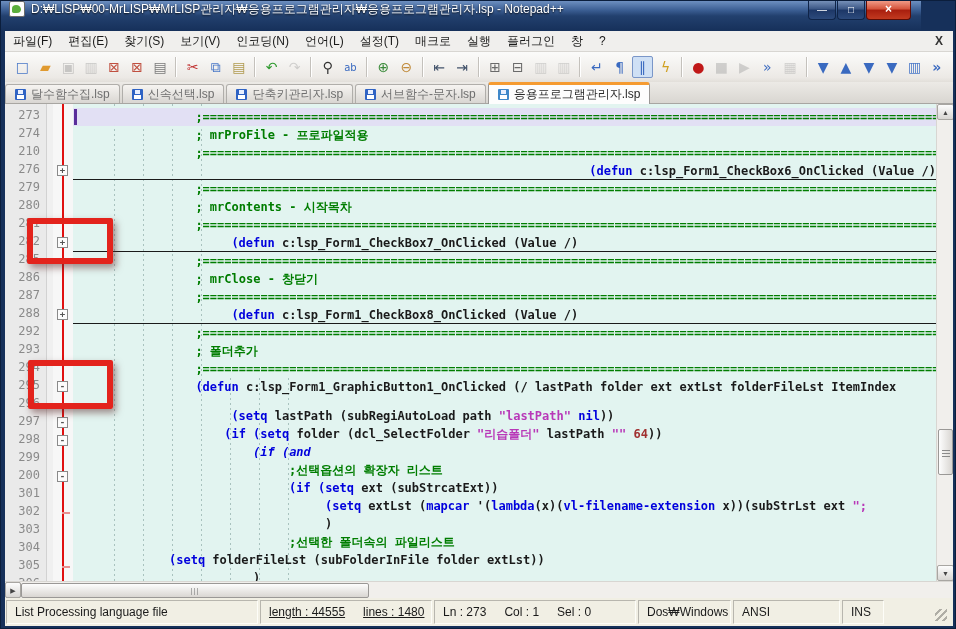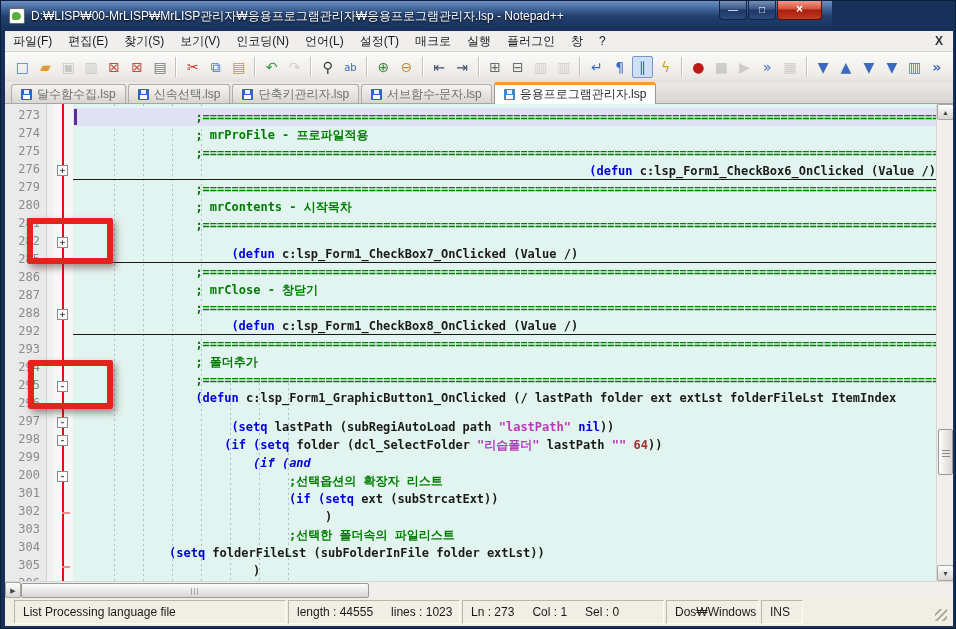--- a/index.html
+++ b/index.html
@@ -4,23 +4,23 @@
 <style>
   :root{
     --fold-line:#e01010; --caret:#5a2d9a; --editor-bg:#e2f4f0; --curline:#e2e0f4;
     --c-comment:#007d00; --c-keyword:#0000dd; --c-string:#b838b8; --c-number:#a03030;
     --c-plain:#1a1a1a; --c-num:#8a8a8a; --accent:#f59b31; --anno:#e3231c;
   }
   *{margin:0;padding:0;box-sizing:border-box}
   html,body{background:#888;font-family:"Liberation Sans","DejaVu Sans",sans-serif}
   #win{position:relative;width:956px;height:629px;background:#16305a;border:1px solid #0b1e3c;overflow:hidden}
   
-  #titlebar{position:absolute;left:0;top:0;width:831px;height:30px;
+  #titlebar{position:absolute;left:0;top:0;width:920px;height:30px;
     background:linear-gradient(180deg,#6d8fc0 0,#3c5f94 30%,#22406e 50%,#16305a 100%);
-    display:flex;align-items:center;color:#fff}
+    display:flex;color:#fff}
   #app-icon{width:16px;height:16px;margin:0 6px 0 8px;background:#fdfdfd;border:1px solid #6a6a6a;border-radius:2px;position:relative}
   #app-icon::after{content:"";position:absolute;left:2px;top:3px;width:9px;height:8px;border-radius:50% 60% 50% 20%;background:#5aae3c}
   #title-text{font-size:12px;text-shadow:0 1px 2px #000;white-space:nowrap;overflow:hidden}
   #win-controls{position:absolute;right:10px;top:0;display:flex}
   .wbtn{height:19px;border:1px solid #0f2448;border-top:none;color:#fff;font-size:10px;line-height:17px;text-align:center;
     background:linear-gradient(180deg,#7690b8 0,#3a5584 45%,#1d3766 50%,#2c4a7c 100%);border-radius:0 0 4px 4px;margin-left:1px}
   .wbtn.min,.wbtn.max{width:28px}
   .wbtn.close{width:45px;background:linear-gradient(180deg,#f09a86 0,#d3523a 45%,#a81e0e 50%,#c23a20 100%);border-color:#5e0c04;font-size:12px;font-weight:bold}
   
   #menubar{position:absolute;left:4px;top:30px;width:948px;height:21px;background:#f0efed;border-bottom:1px solid #d8d6d2;
@@ -34,21 +34,21 @@
   .tbtn{width:22px;height:22px;margin:0 1px;display:flex;align-items:center;justify-content:center;
     font-size:14px;border:1px solid transparent;border-radius:2px;font-family:"DejaVu Sans",sans-serif}
   .tbtn.small{font-size:10px;font-weight:normal}
   .tbtn.disabled{opacity:.4;filter:grayscale(.8)}
   .tbtn.selected{border:1px solid #7a96c8;background:#cfe0f5}
   .tb-sep{width:2px;height:20px;margin:0 4px;border-left:1px solid #c4c1bc;border-right:1px solid #fff}
   #toolbar .overflow{margin-left:auto;margin-right:6px;color:#3a6ac0;font-weight:bold}
   
   #tabbar{position:absolute;left:4px;top:81px;width:948px;height:22px;
     background:linear-gradient(180deg,#eceae6 0,#d9d6d1 100%);border-bottom:1px solid #a8a6a2;
-    display:flex;align-items:flex-end;padding-left:6px}
+    display:flex;align-items:flex-end;}
   .tab{display:flex;align-items:center;gap:5px;padding:0 9px;font-size:12px;color:#6e6e6e;white-space:nowrap;
     height:19px;border:1px solid #b0aeaa;border-bottom:none;border-radius:3px 3px 0 0;margin-right:2px;
     background:linear-gradient(180deg,#f6f4f1 0,#d9d6d2 100%)}
   .tab.active{height:22px;background:#fdfdfd;color:#2a2a2a;border-color:#9a9896;border-top:3px solid var(--accent);z-index:2;margin-bottom:-1px}
   .floppy{width:11px;height:11px;background:#2f63c4;border-radius:1px;position:relative;flex:0 0 auto}
   .floppy::before{content:"";position:absolute;left:3px;top:1px;width:5px;height:4px;background:#e8f0ff}
   .floppy::after{content:"";position:absolute;left:2px;bottom:1px;width:7px;height:4px;background:#fff}
   .tab.active .floppy{background:#3f87c9}
   
   #editor{position:absolute;left:4px;top:103px;width:948px;height:477px;background:var(--editor-bg);display:flex;overflow:hidden}
@@ -197,21 +197,21 @@
       <div class="tab active">
         <span class="floppy"></span>
         <span>응용프로그램관리자.lsp</span>
       </div>
     </div>
 
   <div id="editor">
     <div id="nums">
         <div class="num">273</div>
         <div class="num">274</div>
-        <div class="num">275</div>
+        <div class="num">210</div>
         <div class="num">276</div>
         <div class="num">279</div>
         <div class="num">280</div>
         <div class="num">281</div>
         <div class="num">282</div>
         <div class="num">285</div>
         <div class="num">286</div>
         <div class="num">287</div>
         <div class="num">288</div>
         <div class="num">292</div>
@@ -288,34 +288,35 @@
       <div class="iguide deep" style="left:186px"></div>
       <div class="iguide deep" style="left:215px"></div>
       <div id="rows">
           <div class="row current" style="padding-left: 122.4px;"><span class="tok-c">;=========================================================================================================================</span><div class="caret"></div></div>
           <div class="row" style="padding-left: 122.4px;"><span class="tok-c">; mrProFile - 프로파일적용</span></div>
           <div class="row" style="padding-left: 122.4px;"><span class="tok-c">;=========================================================================================================================</span></div>
           <div class="row" style="padding-left: 158.4px; text-align: right;"><span class="tok-k">(defun</span><span class="tok-p"> c:lsp_Form1_CheckBox6_OnClicked (Value /)</span><div class="fold-underline"></div></div>
           <div class="row" style="padding-left: 122.4px;"><span class="tok-c">;=========================================================================================================================</span></div>
           <div class="row" style="padding-left: 122.4px;"><span class="tok-c">; mrContents - 시작목차</span></div>
           <div class="row" style="padding-left: 122.4px;"><span class="tok-c">;=========================================================================================================================</span></div>
-          <div class="row" style="padding-left: 158.4px; margin-top: 11px;"><span class="tok-k">(defun</span><span class="tok-p"> c:lsp_Form1_CheckBox7_OnClicked (Value /)</span><div class="fold-underline"></div></div>
+          <div class="row" style="padding-left: 158.4px;"><span class="tok-k">(defun</span><span class="tok-p"> c:lsp_Form1_CheckBox7_OnClicked (Value /)</span><div class="fold-underline"></div></div>
           <div class="row" style="padding-left: 122.4px;"><span class="tok-c">;=========================================================================================================================</span></div>
           <div class="row" style="padding-left: 122.4px;"><span class="tok-c">; mrClose - 창닫기</span></div>
           <div class="row" style="padding-left: 122.4px;"><span class="tok-c">;=========================================================================================================================</span></div>
           <div class="row" style="padding-left: 158.4px;"><span class="tok-k">(defun</span><span class="tok-p"> c:lsp_Form1_CheckBox8_OnClicked (Value /)</span><div class="fold-underline"></div></div>
           <div class="row" style="padding-left: 122.4px;"><span class="tok-c">;=========================================================================================================================</span></div>
           <div class="row" style="padding-left: 122.4px;"><span class="tok-c">; 폴더추가</span></div>
           <div class="row" style="padding-left: 122.4px;"><span class="tok-c">;=========================================================================================================================</span></div>
           <div class="row" style="padding-left: 122.4px;"><span class="tok-k">(defun</span><span class="tok-p"> c:lsp_Form1_GraphicButton1_OnClicked (/ lastPath folder ext extLst folderFileLst ItemIndex</span></div>
           <div class="row" style="padding-left: 158.4px; margin-top: 11px;"><span class="tok-k">(setq</span><span class="tok-p"> lastPath (subRegiAutoLoad path </span><span class="tok-s">"lastPath"</span><span class="tok-p"> </span><span class="tok-k">nil</span><span class="tok-p">))</span></div>
           <div class="row" style="padding-left: 151.2px;"><span class="tok-k">(if</span><span class="tok-p"> </span><span class="tok-k">(setq</span><span class="tok-p"> folder (dcl_SelectFolder </span><span class="tok-s">"리습폴더"</span><span class="tok-p"> lastPath </span><span class="tok-s">""</span><span class="tok-p"> </span><span class="tok-n">64</span><span class="tok-p">))</span></div>
           <div class="row" style="padding-left: 180px; font-style: italic;"><span class="tok-k">(if</span><span class="tok-p"> </span><span class="tok-k">(and</span></div>
           <div class="row" style="padding-left: 216px;"><span class="tok-c">;선택옵션의 확장자 리스트</span></div>
           <div class="row" style="padding-left: 216px;"><span class="tok-k">(if</span><span class="tok-p"> </span><span class="tok-k">(setq</span><span class="tok-p"> ext (subStrcatExt))</span></div>
+          <div class="row" style="padding-left: 252px;"><span class="tok-k">(setq</span><span class="tok-p"> extLst (</span><span class="tok-k">mapcar</span><span class="tok-p"> '(</span><span class="tok-k">lambda</span><span class="tok-p">(x)(</span><span class="tok-k">vl-filename-extension</span><span class="tok-p"> x))(subStrLst ext </span><span class="tok-s">";</span></div>
           <div class="row" style="padding-left: 252px;"><span class="tok-p">)</span></div>
           <div class="row" style="padding-left: 216px;"><span class="tok-c">;선택한 폴더속의 파일리스트</span></div>
           <div class="row" style="padding-left: 96px;"><span class="tok-k">(setq</span><span class="tok-p"> folderFileLst (subFolderInFile folder extLst))</span></div>
           <div class="row" style="padding-left: 180px;"><span class="tok-p">)</span></div>
           <div class="row" style="padding-left: 151.2px;"><span class="tok-p">)</span></div>
         </div>
     </div>
     <div id="vscroll">
       <div class="sarrow" id="vup">▲</div>
       <div id="vthumb"></div>
@@ -324,23 +325,24 @@
   </div>
 
   <div id="hscroll">
     <div class="sarrow" id="hleft">◀</div>
     <div id="hthumb">|||</div>
     <div class="sarrow" id="hright">▶</div>
   </div>
 
   <div id="statusbar">
 
-  <div class="ssec" style="width: 272px; margin-left: 8px;"><span>List Processing language file</span></div>
-      <div class="ssec" style="width: 172px;"><span>length : 44555</span><span>lines : 1023</span></div>
+  <div class="ssec" style="width: 252px;"><span>List Processing language file</span></div>
+      <div class="ssec" style="width: 172px; text-decoration: underline;"><span>length : 44555</span><span>lines : 1480</span></div>
       <div class="ssec" style="width: 202px;"><span>Ln : 273</span><span>Col : 1</span><span>Sel : 0</span></div>
       <div class="ssec" style="width: 93px;"><span>Dos₩Windows</span></div>
+      <div class="ssec" style="width: 107px;"><span>ANSI</span></div>
       <div class="ssec" style="width: 42px;"><span>INS</span></div>
       <div class="ssec grip" style="width: 80px;"></div>
     </div>
 
 <div class="anno" style="left: 26px; top: 217px; width: 86px; height: 46px;"></div>
     <div class="anno" style="left: 27px; top: 359px; width: 85px; height: 49px;"></div>
   </div>
 
 </body></html>

